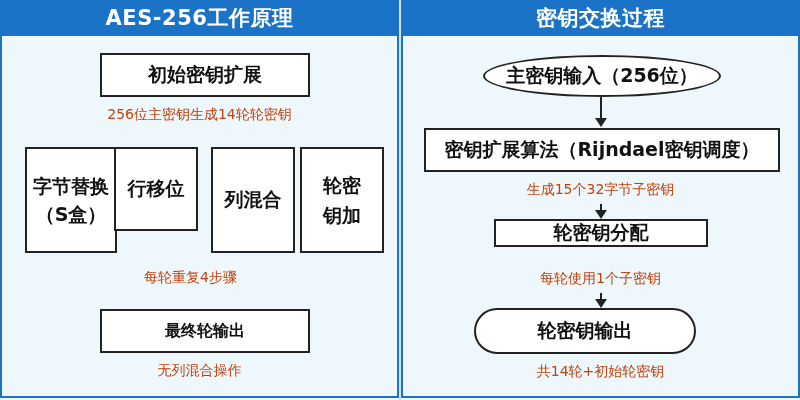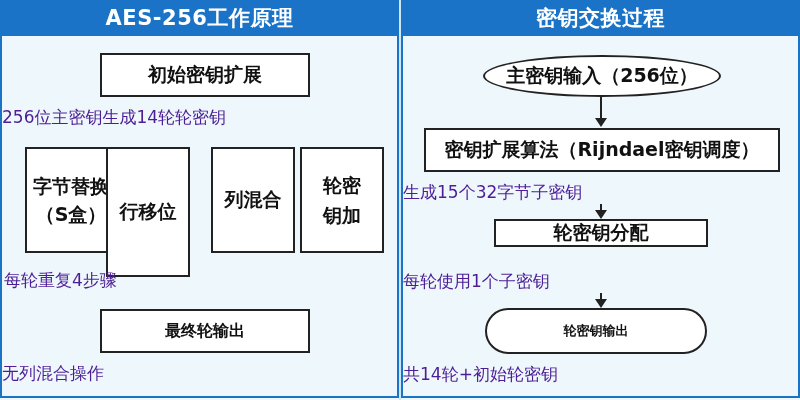--- a/index.html
+++ b/index.html
@@ -3,21 +3,21 @@
 <meta charset="utf-8">
 <style>
   html, body { margin:0; padding:0; }
   body { width:800px; height:400px; background:#eef7fc; font-family:"DejaVu Sans","Liberation Sans",sans-serif; position:relative; overflow:hidden; color:#111; }
   .panel { position:absolute; top:0; height:398px; background:#eef7fc; border:2px solid #1a73c6; border-top:none; box-sizing:border-box; }
   .panel.left { left:0; width:399px; }
   .panel.right { left:401px; width:399px; }
   .divider { position:absolute; left:399px; top:0; width:2px; height:400px; background:#cfe6f6; }
   .header { position:absolute; left:0; top:0; width:100%; height:36px; background:#1a73c6; color:#fff; font-weight:bold; font-size:21px; display:flex; align-items:center; justify-content:center; letter-spacing:0.5px; }
   .box { position:absolute; background:#fff; border:2.5px solid #222; box-sizing:border-box; display:flex; align-items:center; justify-content:center; font-weight:bold; text-align:center; }
-  .note { position:absolute; font-size:17px; text-align:left; white-space:nowrap; color:#4c1d95; }
+  .note { position:absolute; font-size:14px; text-align:center; white-space:nowrap; color:#c2410c; }
   .arrow { position:absolute; width:2px; background:#222; }
   .arrowhead { position:absolute; width:0; height:0; border-left:6px solid transparent; border-right:6px solid transparent; border-top:9px solid #222; }
   .oval { border-radius:50%;text-align:right; }
   .pill { border-radius:26px; }
 </style>
 </head>
 <body>
 
 <div class="panel left">
   <div class="header">AES-256工作原理</div>
@@ -26,21 +26,21 @@
     <span>初始密钥扩展</span>
   </div>
   <div class="note" style="left:0; width:395px; top:106px;">256位主密钥生成14轮轮密钥</div>
 
   <div class="box" style="left:23px; top:147px; width:92px; height:106px; font-size:19px; line-height:28px;">
     <div>
       <div>字节替换</div>
       <div>（S盒）</div>
     </div>
   </div>
-  <div class="box" style="left:104px; top:147px; width:84px; height:130px; font-size:19px;">
+  <div class="box" style="left:112px; top:147px; width:84px; height:84px; font-size:19px;">
     <span>行移位</span>
   </div>
   <div class="box" style="left:209px; top:147px; width:84px; height:106px; font-size:19px;">
     <span>列混合</span>
   </div>
   <div class="box" style="left:298px; top:147px; width:84px; height:106px; font-size:19px; line-height:30px;">
     <div>
       <div>轮密</div>
       <div>钥加</div>
     </div>
@@ -72,17 +72,17 @@
   <div class="arrow" style="left:197px; top:204px; height:8px;"></div>
   <div class="arrowhead" style="left:192px; top:210px;"></div>
 
   <div class="box" style="left:91px; top:219px; width:214px; height:28px; font-size:19px;">
     <span>轮密钥分配</span>
   </div>
   <div class="note" style="left:0; width:395px; top:270px;">每轮使用1个子密钥</div>
   <div class="arrow" style="left:197px; top:293px; height:8px;"></div>
   <div class="arrowhead" style="left:192px; top:299px;"></div>
 
-  <div class="box pill" style="left:82px; top:308px; width:222px; height:46px; font-size:13px;">
+  <div class="box pill" style="left:71px; top:308px; width:222px; height:46px; font-size:19px;">
     <span>轮密钥输出</span>
   </div>
   <div class="note" style="left:0; width:395px; top:363px;">共14轮+初始轮密钥</div>
 </div>
 
 </body></html>

